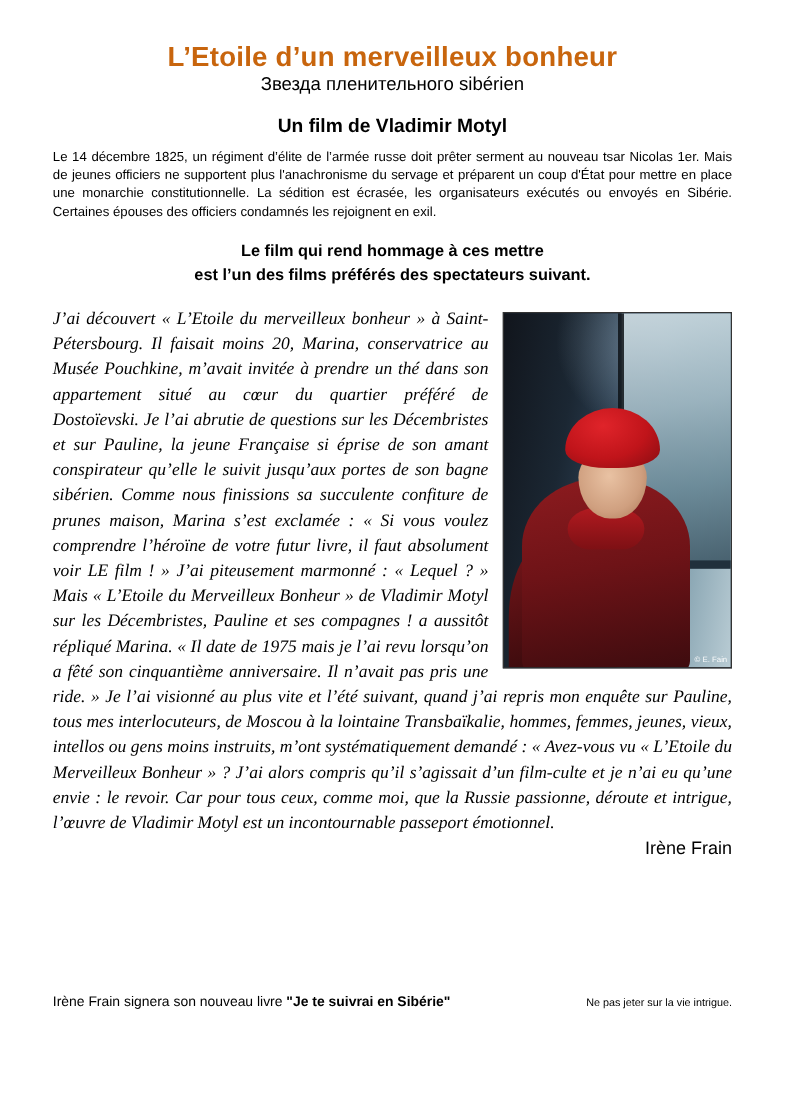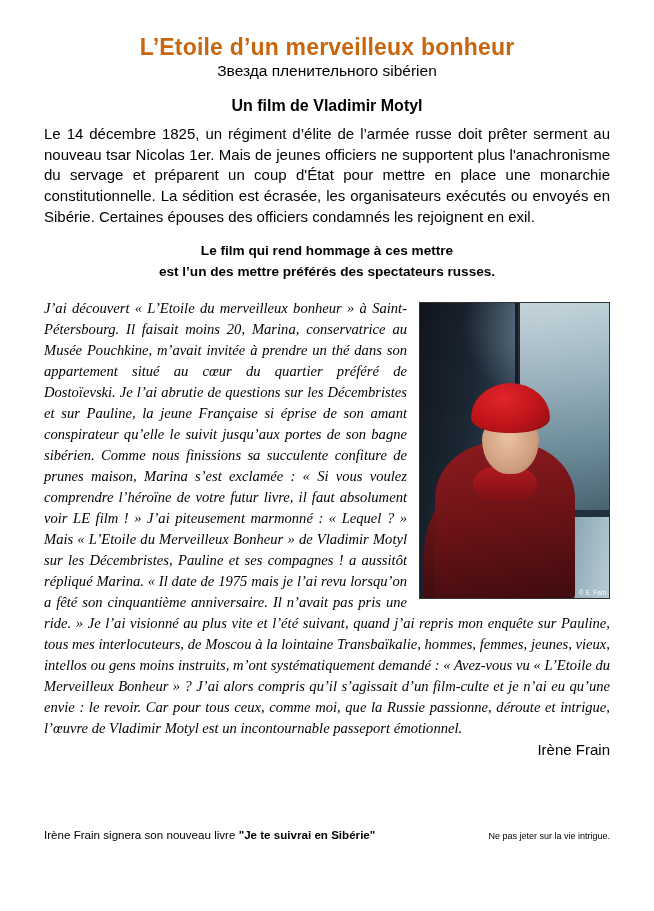--- a/index.html
+++ b/index.html
@@ -42,21 +42,21 @@
   .title-film {
     text-align: center;
     font-family: "Liberation Sans", sans-serif;
     font-weight: bold;
     font-size: 16px;
     color: #000000;
     margin: 16px 0 9px 0;
   }
   .synopsis {
     font-family: "Liberation Sans", sans-serif;
-    font-size: 15px;
+    font-size: 11px;
     line-height: 1.38;
     text-align: justify;
     text-justify: inter-word;
     margin: 0 0 14px 0;
   }
   .homage {
     font-family: "Liberation Sans", sans-serif;
     font-weight: bold;
     font-size: 13.6px;
     text-align: center;
@@ -211,21 +211,21 @@
   <h1 class="title-main">L’Etoile d’un merveilleux bonheur</h1>
 
   <div class="title-ru">Звезда пленительного sibérien</div>
 
   <div class="title-film">Un film de Vladimir Motyl</div>
 
   <p class="synopsis">Le 14 décembre 1825, un régiment d’élite de l’armée russe doit prêter serment au nouveau tsar Nicolas 1er. Mais de jeunes officiers ne supportent plus l'anachronisme du servage et préparent un coup d'État pour mettre en place une monarchie constitutionnelle. La sédition est écrasée, les organisateurs exécutés ou envoyés en Sibérie. Certaines épouses des officiers condamnés les rejoignent en exil.</p>
 
   <div class="homage">
     <div>Le film qui rend hommage à ces mettre</div>
-    <div>est l’un des mettre préférés des spectateurs russes.</div>
+    <div>est l’un des films préférés des spectateurs suivant.</div>
   </div>
 
   <div class="photo-wrap">
     <div class="photo">
       <div class="window-pane"></div>
       <div class="window-frame"></div>
       <div class="window-sill"></div>
       <div class="figure-shoulder"></div>
       <div class="figure-body"></div>
       <div class="figure-scarf"></div>

